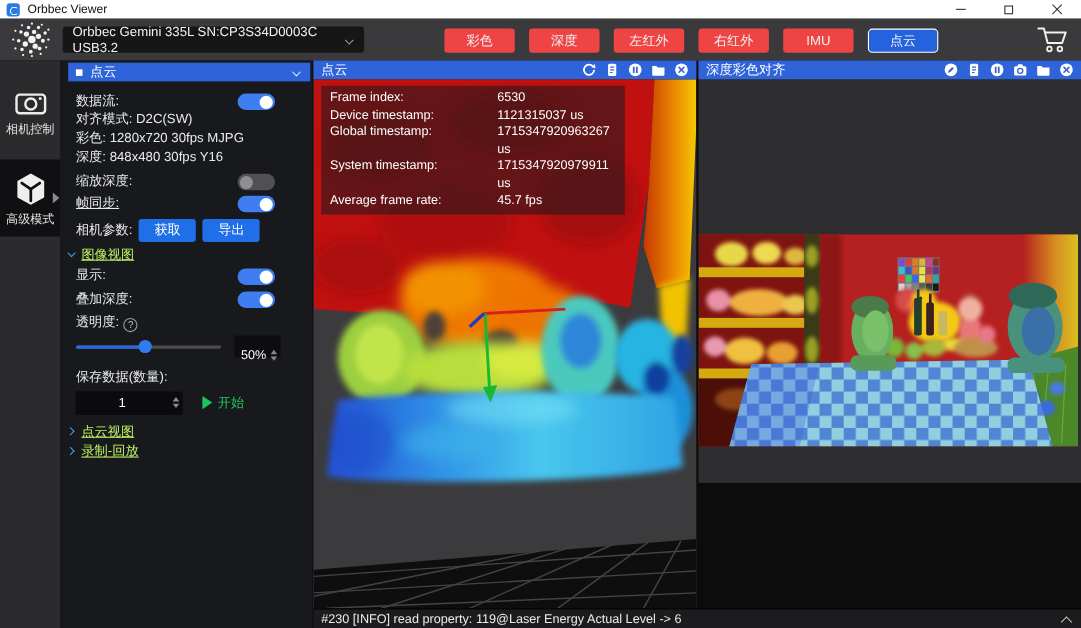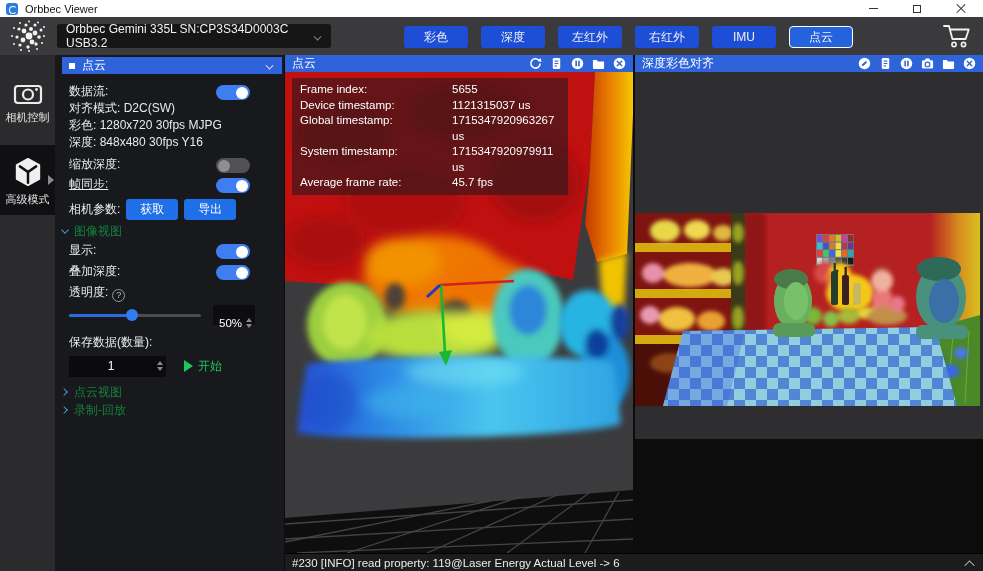--- a/index.html
+++ b/index.html
@@ -23,21 +23,21 @@
   .glyph-close::before{transform:rotate(45deg);}
   .glyph-close::after{transform:rotate(-45deg);}
   
   .toolbar{position:absolute;left:0;top:17px;width:100%;height:38px;background:#3a3a3c;}
   .logo{position:absolute;left:8px;top:3px;}
   .device-select{position:absolute;left:57px;top:7px;width:274px;height:24px;background:#161617;border-radius:3px;color:#f2f2f2;font-size:12px;display:flex;align-items:center;padding:0 9px;}
   .device-select .chev{margin-left:auto;}
   .chev-down{width:8px;height:8px;display:inline-block;position:relative;}
   .chev-down::before{content:"";position:absolute;left:0;top:1px;width:6px;height:6px;border-right:1.5px solid #aaa;border-bottom:1.5px solid #aaa;transform:rotate(45deg) scale(.8);}
   .stream-btns{position:absolute;left:404px;top:9px;display:flex;gap:13px;}
-  .sbtn{min-width:64px;height:22px;background:#1d4ed8;border-radius:3px;color:#f2f2f2;font-size:12px;display:flex;align-items:center;justify-content:center;padding:0 10px;}
+  .sbtn{min-width:64px;height:22px;background:#ef4444;border-radius:3px;color:#f2f2f2;font-size:12px;display:flex;align-items:center;justify-content:center;padding:0 10px;}
   .sbtn.active{background:#2463dd;border:1.5px solid #ffffff;border-radius:4px;}
   .cart{position:absolute;right:10px;top:6px;}
   
   .sidebar{position:absolute;left:0;top:55px;width:55px;bottom:0;background:#2b2b2d;}
   .side-item{position:relative;width:100%;padding:12px 0 8px 0;display:flex;flex-direction:column;align-items:center;gap:5px;cursor:default;font-family:Liberation Serif, serif;}
   .side-item .lbl{font-size:11px;color:#e3e3e3;}
   .side-item.active{background:#101013;}
   .side-item.active .notch{position:absolute;right:1px;top:50%;transform:translateY(-50%);width:0;height:0;border-top:5px solid transparent;border-bottom:5px solid transparent;border-left:6px solid #8a8a8d;}
   .side-bottom{position:absolute;left:0;bottom:6px;width:100%;display:flex;flex-direction:column;align-items:center;gap:12px;}
   .lang{font-size:11px;color:#d8d8d8;}
@@ -51,21 +51,21 @@
   .bullet{width:6px;height:6px;background:#fff;margin-right:7px;}
   .hchev{width:10px;height:10px;position:relative;}
   .hchev::before{content:"";position:absolute;left:1px;top:1px;width:6px;height:6px;border-right:1.6px solid #fff;border-bottom:1.6px solid #fff;transform:rotate(45deg) scale(.8);}
   .lp-body{position:absolute;left:14px;right:10px;top:28px;}
   .r{position:relative;line-height:17px;font-size:12px;color:#eaeaea;}
   .toggle{position:absolute;right:24px;top:2px;width:34px;height:15px;border-radius:8px;background:#515155;cursor:pointer;}
   .toggle .knob{position:absolute;top:1.5px;left:2px;width:12px;height:12px;border-radius:50%;background:#8f8f92;}
   .toggle.on{background:#3e7ef0;}
   .toggle.on .knob{left:auto;right:2px;background:#fff;}
   .blue-btn{display:inline-flex;align-items:center;justify-content:center;min-width:52px;height:21px;background:#1f6fe8;color:#fff;border-radius:3px;font-size:12px;cursor:pointer;}
-  .section{margin-left:-8px;display:flex;align-items:center;gap:4px;color:#15803d;line-height:18px;cursor:pointer;}
+  .section{margin-left:-8px;display:flex;align-items:center;gap:4px;color:#bef264;line-height:18px;cursor:pointer;text-decoration:underline;}
   .schev{width:9px;height:9px;position:relative;display:inline-block;}
   .schev.down::before{content:"";position:absolute;left:1px;top:0px;width:5px;height:5px;border-right:1.5px solid #4aa0f0;border-bottom:1.5px solid #4aa0f0;transform:rotate(45deg) scale(.9);}
   .schev.right::before{content:"";position:absolute;left:0px;top:1px;width:5px;height:5px;border-right:1.5px solid #4aa0f0;border-bottom:1.5px solid #4aa0f0;transform:rotate(-45deg) scale(.9);}
   .help{display:inline-flex;width:13px;height:13px;border:1px solid #9a9a9e;border-radius:50%;color:#c0c0c4;font-size:9px;align-items:center;justify-content:center;margin-left:4px;vertical-align:-2px;}
   .slider-row{display:flex;align-items:center;height:24px;}
   .track{position:relative;width:132px;height:3px;background:#4c4c50;border-radius:2px;}
   .fill{position:absolute;left:0;top:0;height:3px;width:48%;background:#2a6ae0;border-radius:2px;}
   .thumb{position:absolute;left:48%;top:50%;transform:translate(-50%,-50%);width:12px;height:12px;border-radius:50%;background:#2f7bf0;}
   .valbox{margin-left:12px;display:flex;align-items:center;background:#0d0d0f;height:20px;padding:16px 3px 0 6px;}
   .valbox .v{color:#fff;font-size:11.5px;}
@@ -408,21 +408,21 @@
           <line x1="62" y1="481" x2="238" y2="424"></line>
           <line x1="142" y1="481" x2="272" y2="423"></line>
           <line x1="222" y1="481" x2="304" y2="421"></line>
           <line x1="300" y1="481" x2="334" y2="420"></line>
         </g>
       </svg>
 
       <div class="overlay">
         <div class="orow">
             <span class="olabel">Frame index:</span>
-            <span>5655</span>
+            <span>6530</span>
           </div>
         <div class="orow">
             <span class="olabel">Device timestamp:</span>
             <span>1121315037 us</span>
           </div>
         <div class="orow">
             <span class="olabel">Global timestamp:</span>
             <span>1715347920963267 us</span>
           </div>
         <div class="orow">

